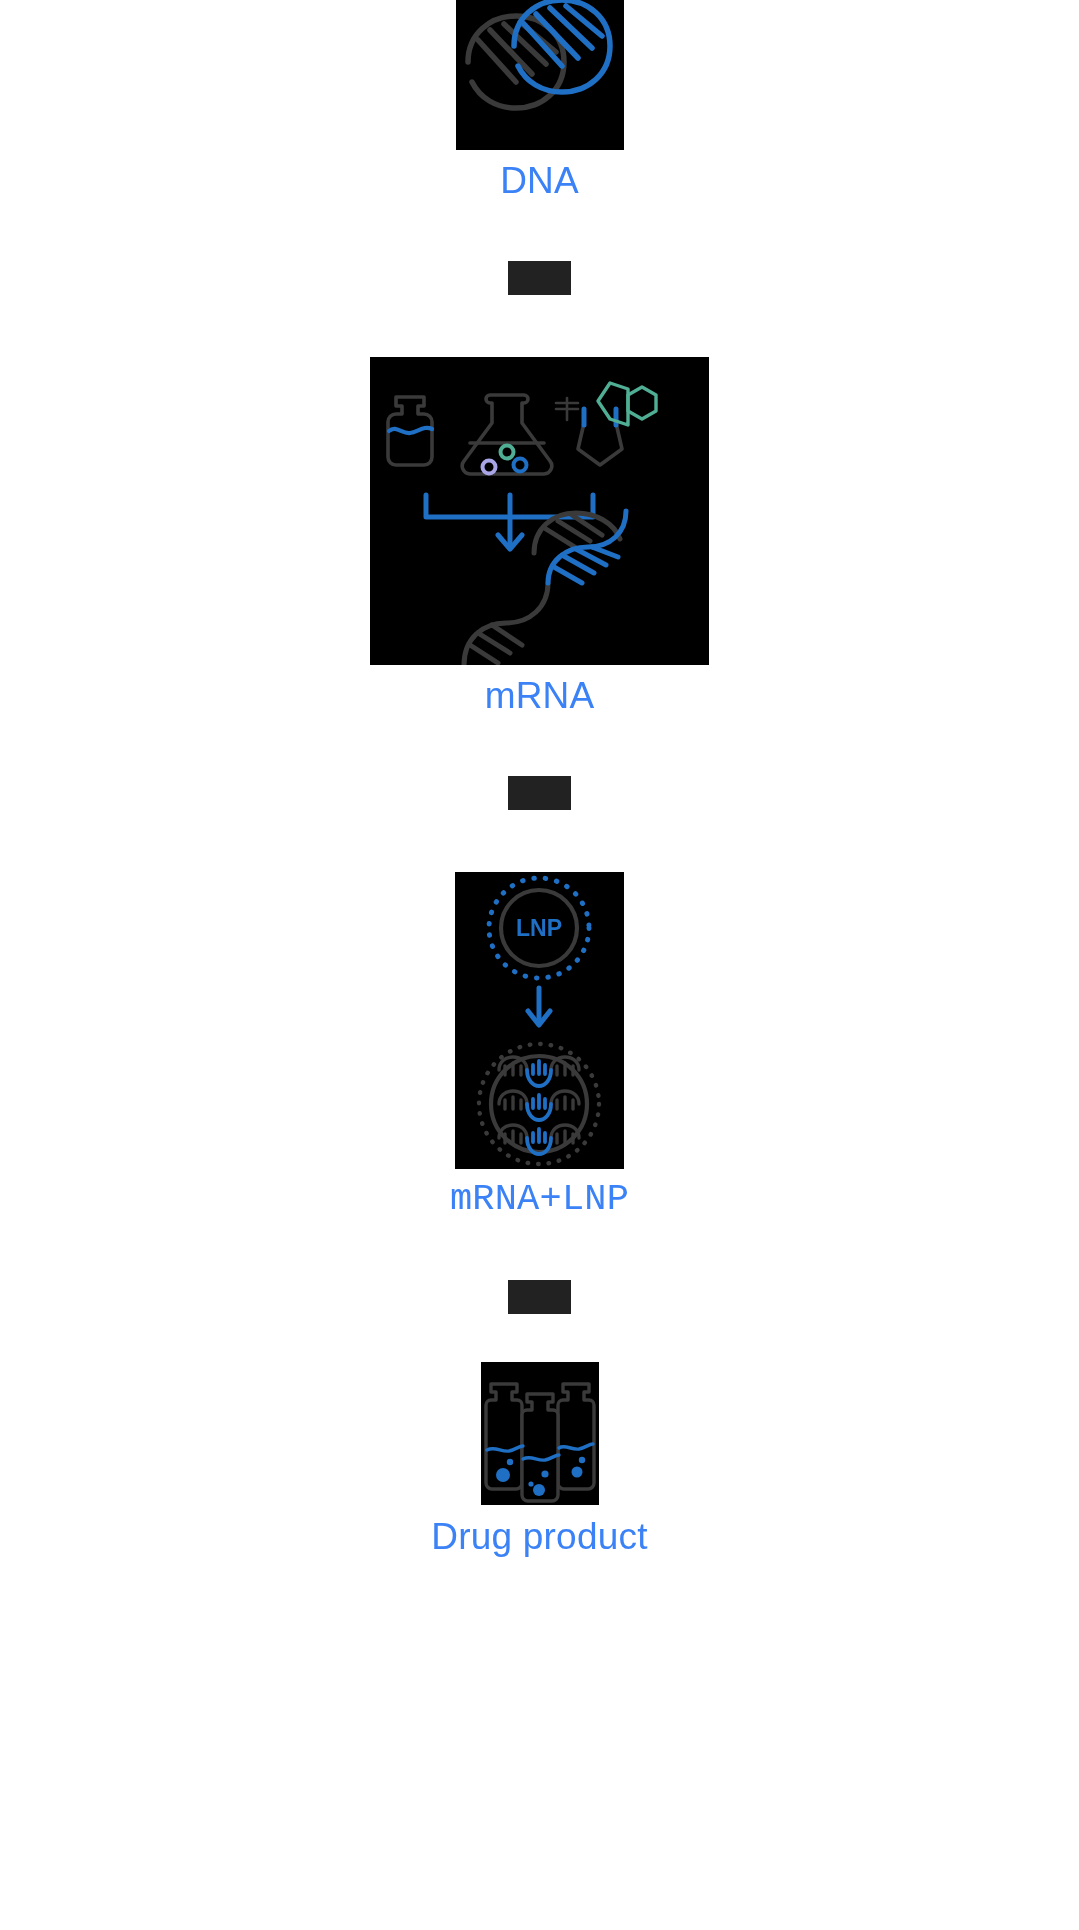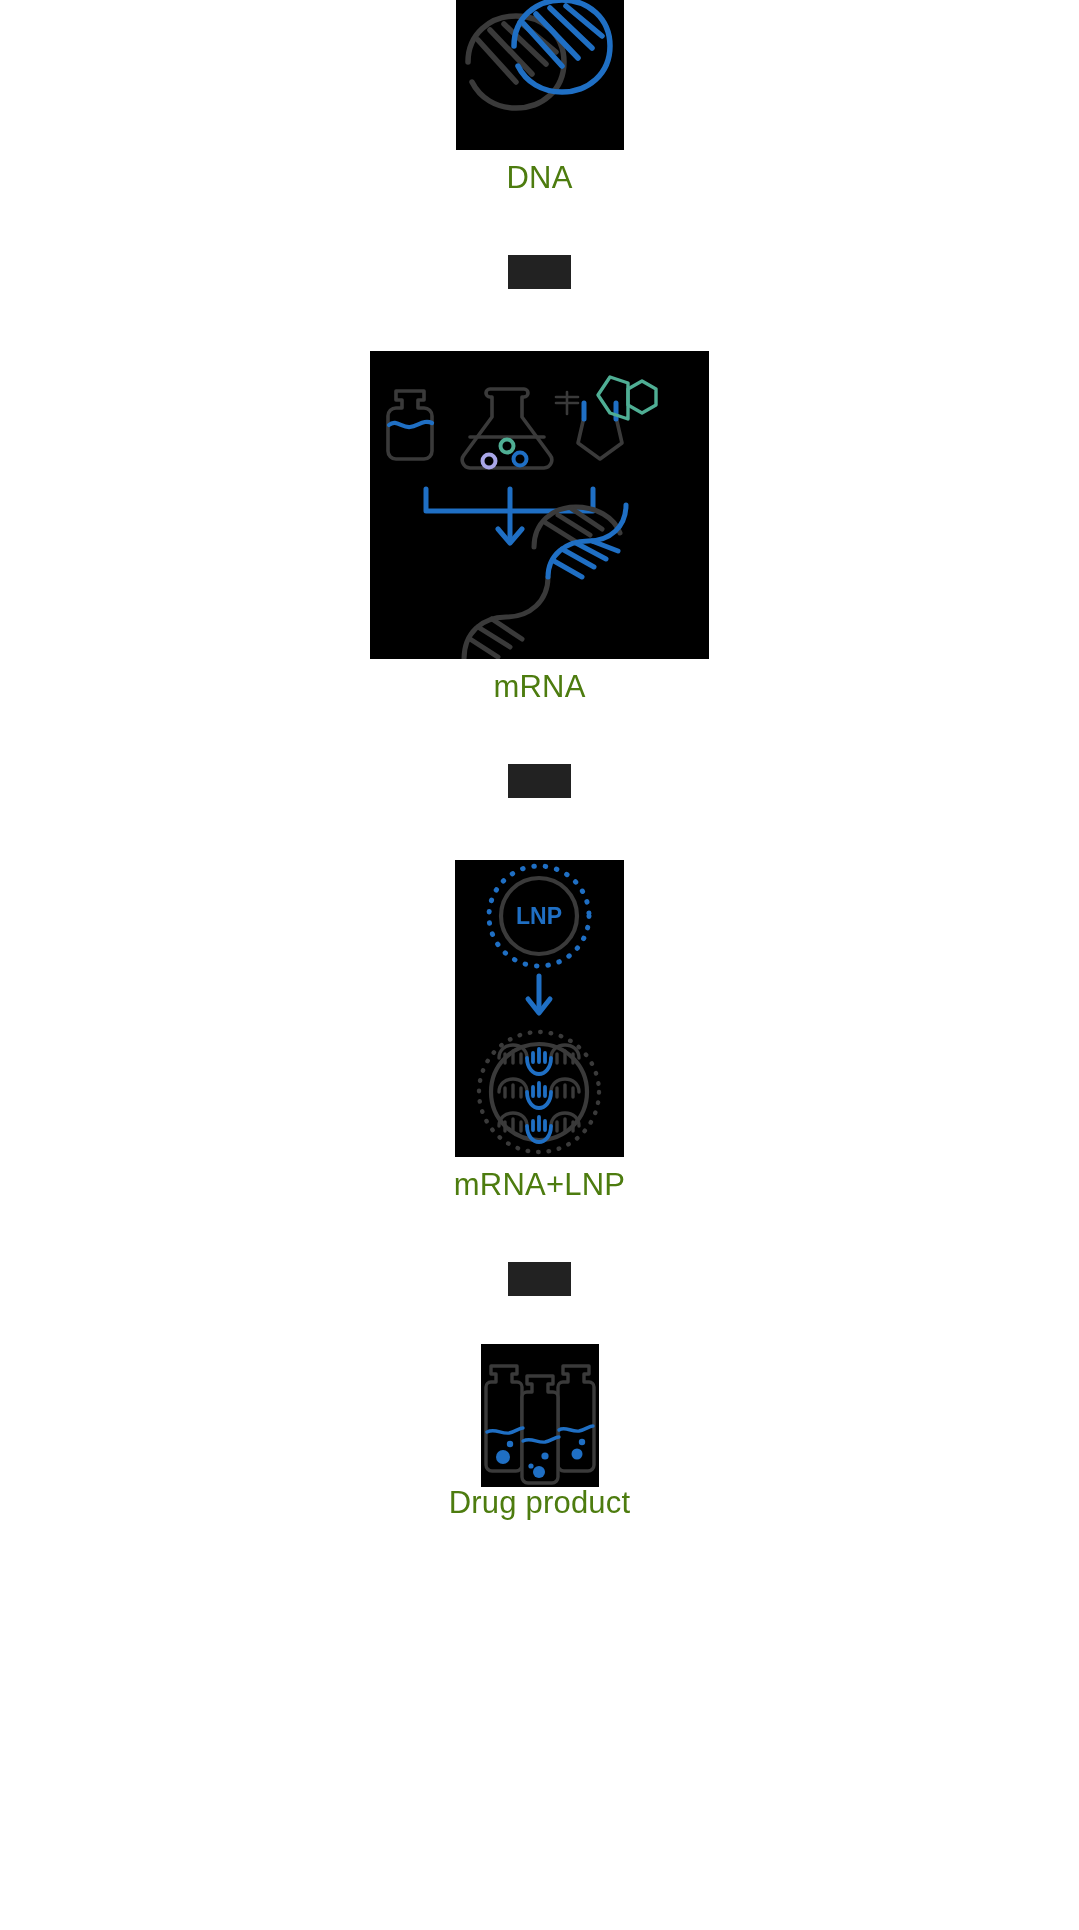--- a/index.html
+++ b/index.html
@@ -33,22 +33,22 @@
     width: 100%;
   }
 
   .icon-panel {
     background: #15803d;
     display: block;
     position: relative;
   }
 
   .stage-label {
-    color: #4d7c0f;
-    font-size: 31px;
+    color: #3b82f6;
+    font-size: 37px;
     font-weight: 400;
     letter-spacing: 0.2px;
     line-height: 1;
     text-align: center;
     white-space: nowrap;
   }
 
   
   .connector {
     background: #222222;
@@ -57,24 +57,24 @@
   }
 
   
   .stage-dna .icon-panel { width: 168px; height: 150px; }
   .stage-dna .stage-label { margin-top: 12px; }
 
   .stage-mrna .icon-panel { width: 339px; height: 308px; }
   .stage-mrna .stage-label { margin-top: 12px; text-align: right; }
 
   .stage-lnp .icon-panel { width: 169px; height: 297px; }
-  .stage-lnp .stage-label { margin-top: 12px; }
+  .stage-lnp .stage-label { margin-top: 12px; font-family: Liberation Mono, monospace; }
 
   .stage-drug .icon-panel { width: 118px; height: 143px; }
-  .stage-drug .stage-label { }
+  .stage-drug .stage-label { margin-top: 13px; }
 
   .gap-a { height: 62px; }
   .gap-b { height: 48px; }
 
   svg { display: block; }
 </style>
 </head>
 <body>
 
 <div class="flow">

